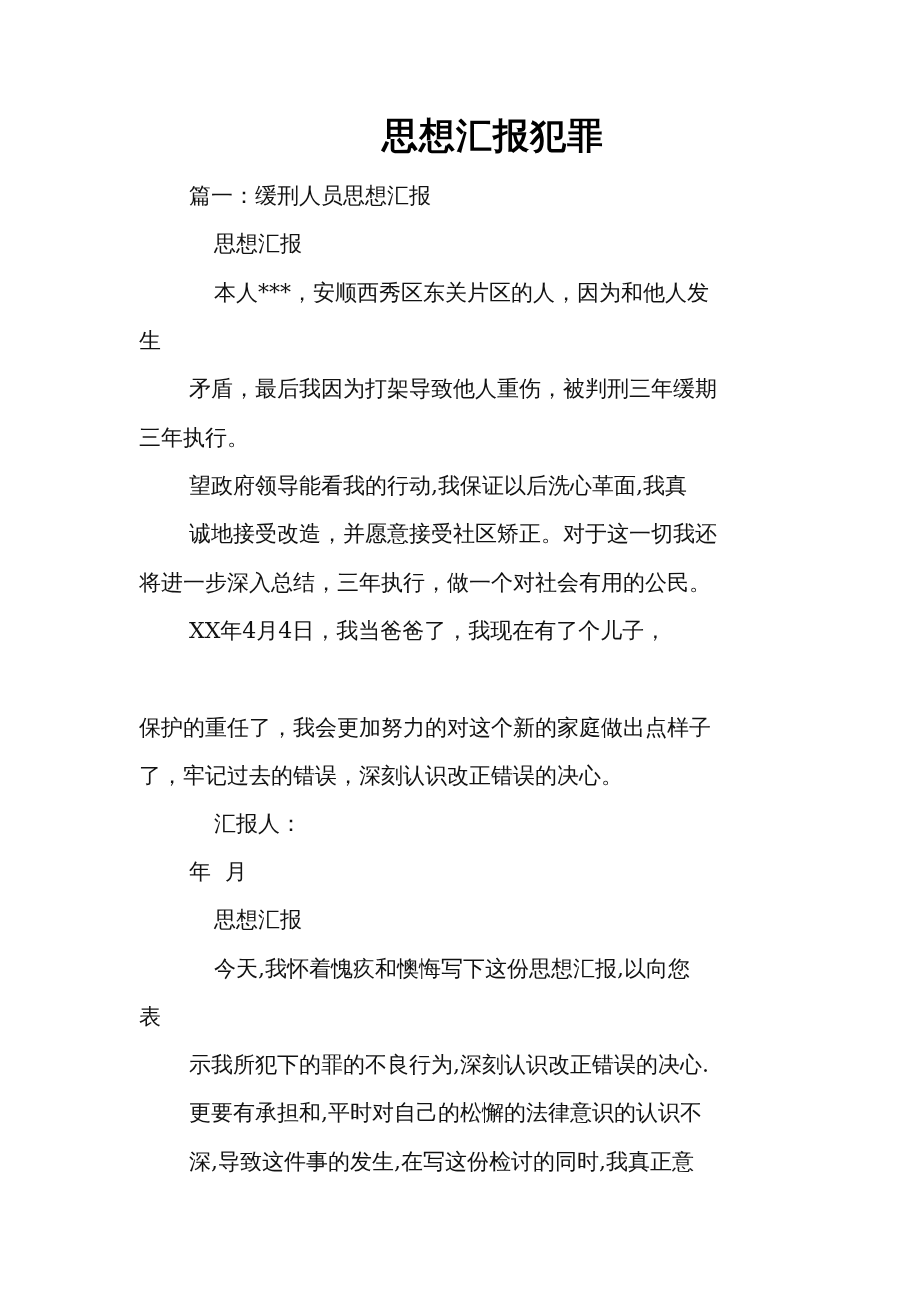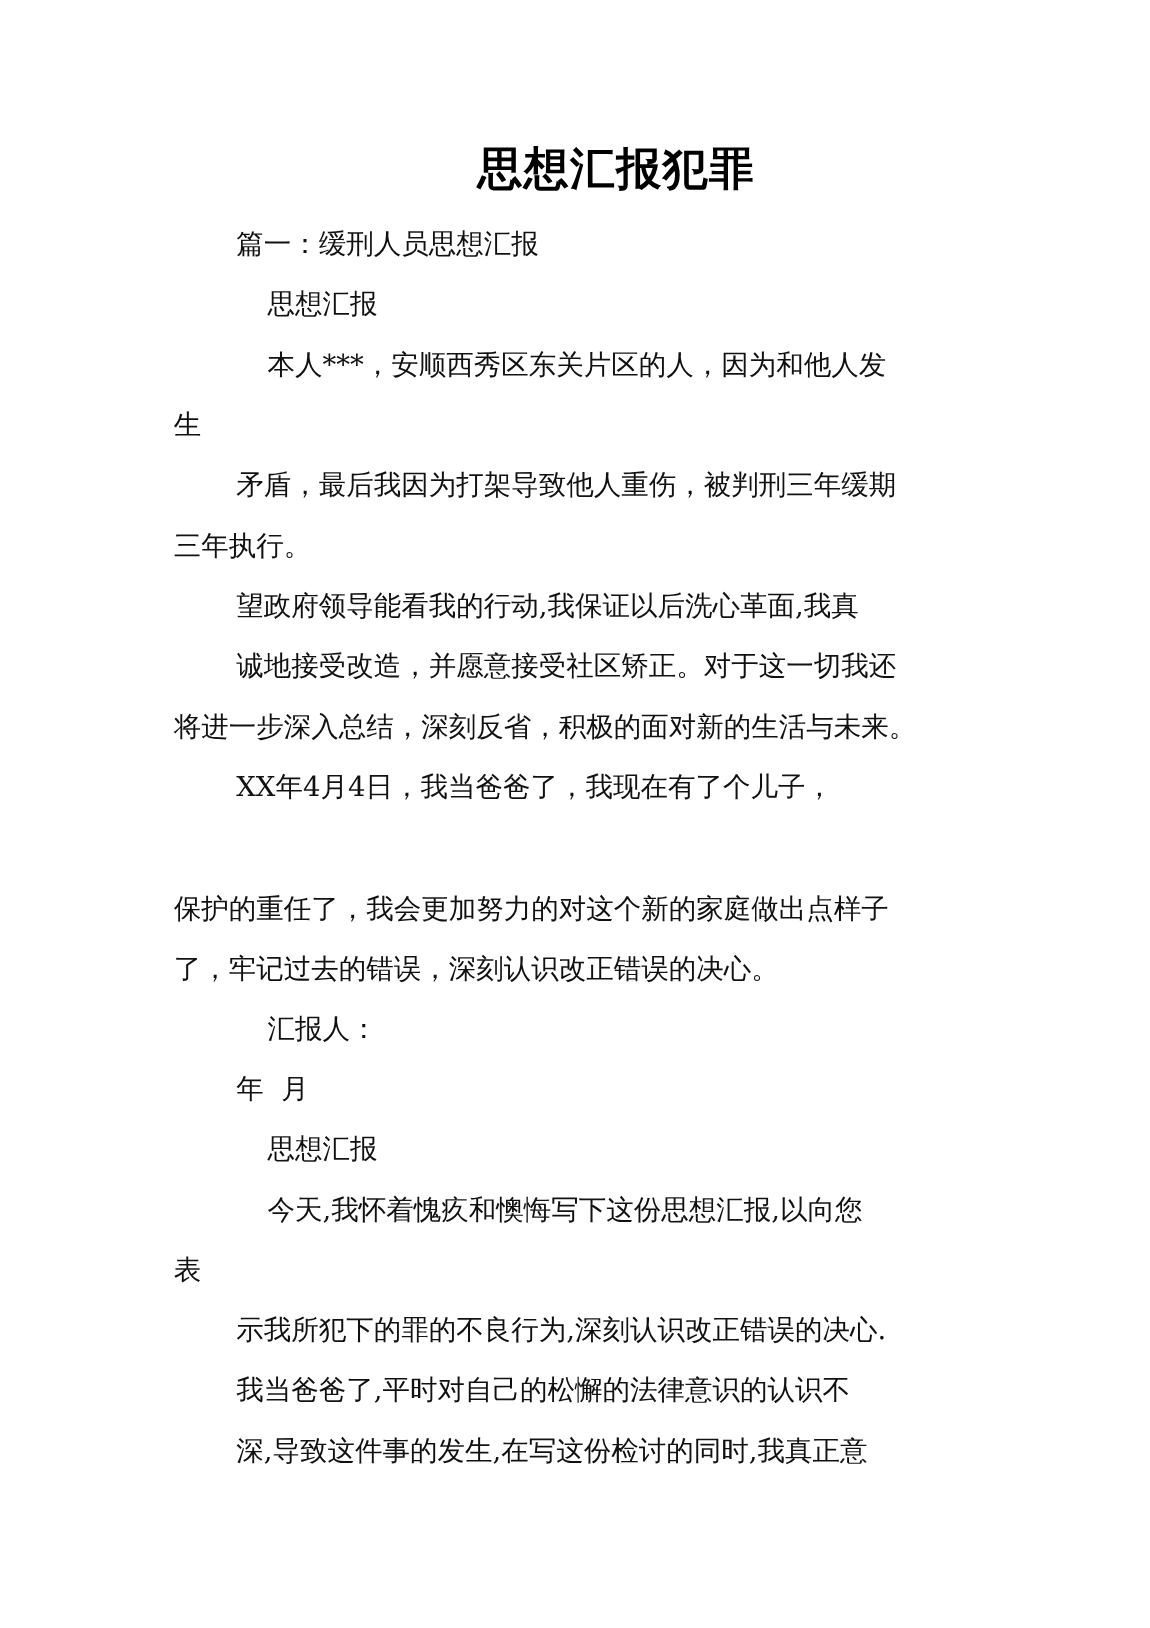--- a/index.html
+++ b/index.html
@@ -50,25 +50,25 @@
   <div class="title">思想汇报犯罪</div>
 
   <div class="line" style="left:189px;top:180px;">篇一：缓刑人员思想汇报</div>
   <div class="line" style="left:214px;top:228px;">思想汇报</div>
   <div class="line" style="left:214px;top:277px;">本人***，安顺西秀区东关片区的人，因为和他人发</div>
   <div class="line" style="left:139px;top:325px;">生</div>
   <div class="line" style="left:189px;top:373px;">矛盾，最后我因为打架导致他人重伤，被判刑三年缓期</div>
   <div class="line" style="left:139px;top:422px;">三年执行。</div>
   <div class="line" style="left:189px;top:470px;">望政府领导能看我的行动,我保证以后洗心革面,我真</div>
   <div class="line" style="left:189px;top:518px;">诚地接受改造，并愿意接受社区矫正。对于这一切我还</div>
-  <div class="line" style="left:139px;top:567px;">将进一步深入总结，深刻反省，积极的面对新的生活与未来。</div>
+  <div class="line" style="left:139px;top:567px;">将进一步深入总结，三年执行，做一个对社会有用的公民。</div>
   <div class="line" style="left:189px;top:615px;">XX年4月4日，我当爸爸了，我现在有了个儿子，</div>
   <div class="line" style="left:139px;top:712px;">保护的重任了，我会更加努力的对这个新的家庭做出点样子</div>
   <div class="line" style="left:139px;top:760px;">了，牢记过去的错误，深刻认识改正错误的决心。</div>
   <div class="line" style="left:214px;top:808px;">汇报人：</div>
   <div class="line" style="left:189px;top:856px;white-space:pre;">年  月</div>
   <div class="line" style="left:214px;top:904px;">思想汇报</div>
   <div class="line" style="left:214px;top:953px;">今天,我怀着愧疚和懊悔写下这份思想汇报,以向您</div>
   <div class="line" style="left:139px;top:1001px;">表</div>
   <div class="line" style="left:189px;top:1049px;">示我所犯下的罪的不良行为,深刻认识改正错误的决心.</div>
-  <div class="line" style="left:189px;top:1097px;">我当爸爸了,平时对自己的松懈的法律意识的认识不</div>
+  <div class="line" style="left:189px;top:1097px;">更要有承担和,平时对自己的松懈的法律意识的认识不</div>
   <div class="line" style="left:189px;top:1146px;">深,导致这件事的发生,在写这份检讨的同时,我真正意</div>
 </div>
 
 </body></html>

